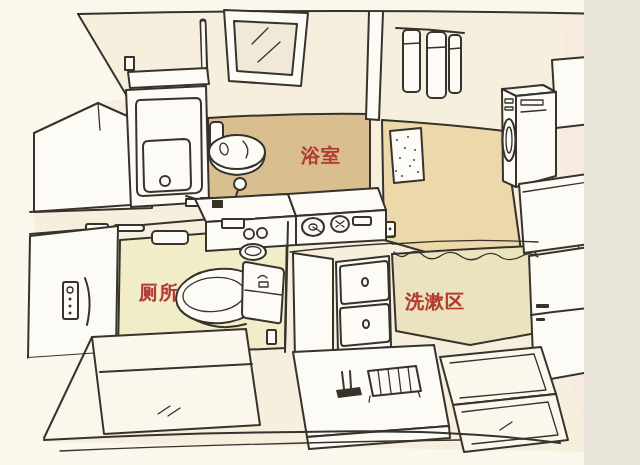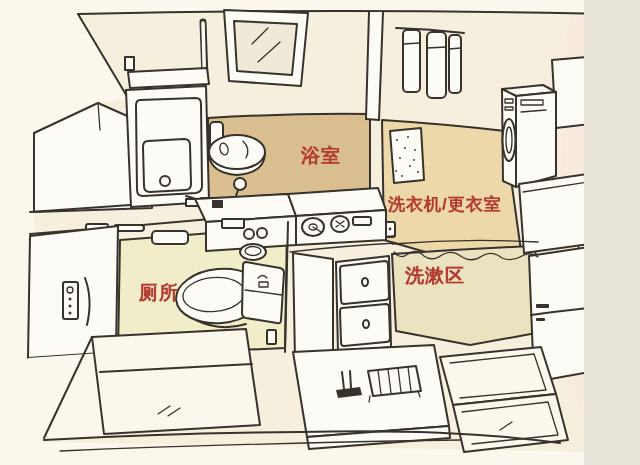--- a/index.html
+++ b/index.html
@@ -5,21 +5,21 @@
   html,body{margin:0;padding:0;}
   body{font-family:"Liberation Sans","DejaVu Sans",sans-serif;background:#e8e4da;}
   .stage{position:relative;width:584px;height:465px;overflow:hidden;background:var(--paper);}
   .stage svg{position:absolute;left:0;top:0;}
   .room-label{position:absolute;color:var(--label-red);font-weight:bold;
     font-size:19px;letter-spacing:1px;white-space:nowrap;line-height:1;
     text-shadow:0 0 1px rgba(178,58,48,.35);}
   .lbl-bath{left:301px;top:146px;}
   .lbl-laundry{left:388px;top:196px;font-size:17px;}
   .lbl-toilet{left:139px;top:283px;}
-  .lbl-wash{left:405px;top:266px;}
+  .lbl-wash{left:405px;top:292px;}
   .ln{fill:none;stroke:var(--line);stroke-width:2;stroke-linecap:round;stroke-linejoin:round;}
   .thin{fill:none;stroke:var(--line);stroke-width:1.3;stroke-linecap:round;stroke-linejoin:round;}
   .fw{fill:var(--white);stroke:var(--line);stroke-width:2;stroke-linecap:round;stroke-linejoin:round;}
   .fp{fill:var(--paper);stroke:var(--line);stroke-width:2;stroke-linecap:round;stroke-linejoin:round;}
   .dk{fill:var(--line);stroke:none;}
 </style>
 </head>
 <body>
 
 <div class="stage">
@@ -251,16 +251,15 @@
     <path class="thin" d="M500,430 L512,422"></path>
   </g>
 
   <g>
     <path class="ln" d="M44,440 Q170,433 300,432 Q450,428 560,443"></path>
     <path class="thin" d="M60,451 Q250,443 460,440"></path>
   </g>
 </svg>
 
 <div class="room-label lbl-bath">浴室</div>
-<div class="room-label lbl-laundry">洗衣机/更衣室</div>
 <div class="room-label lbl-toilet">厕所</div>
 <div class="room-label lbl-wash">洗漱区</div>
 </div>
 
 </body></html>

